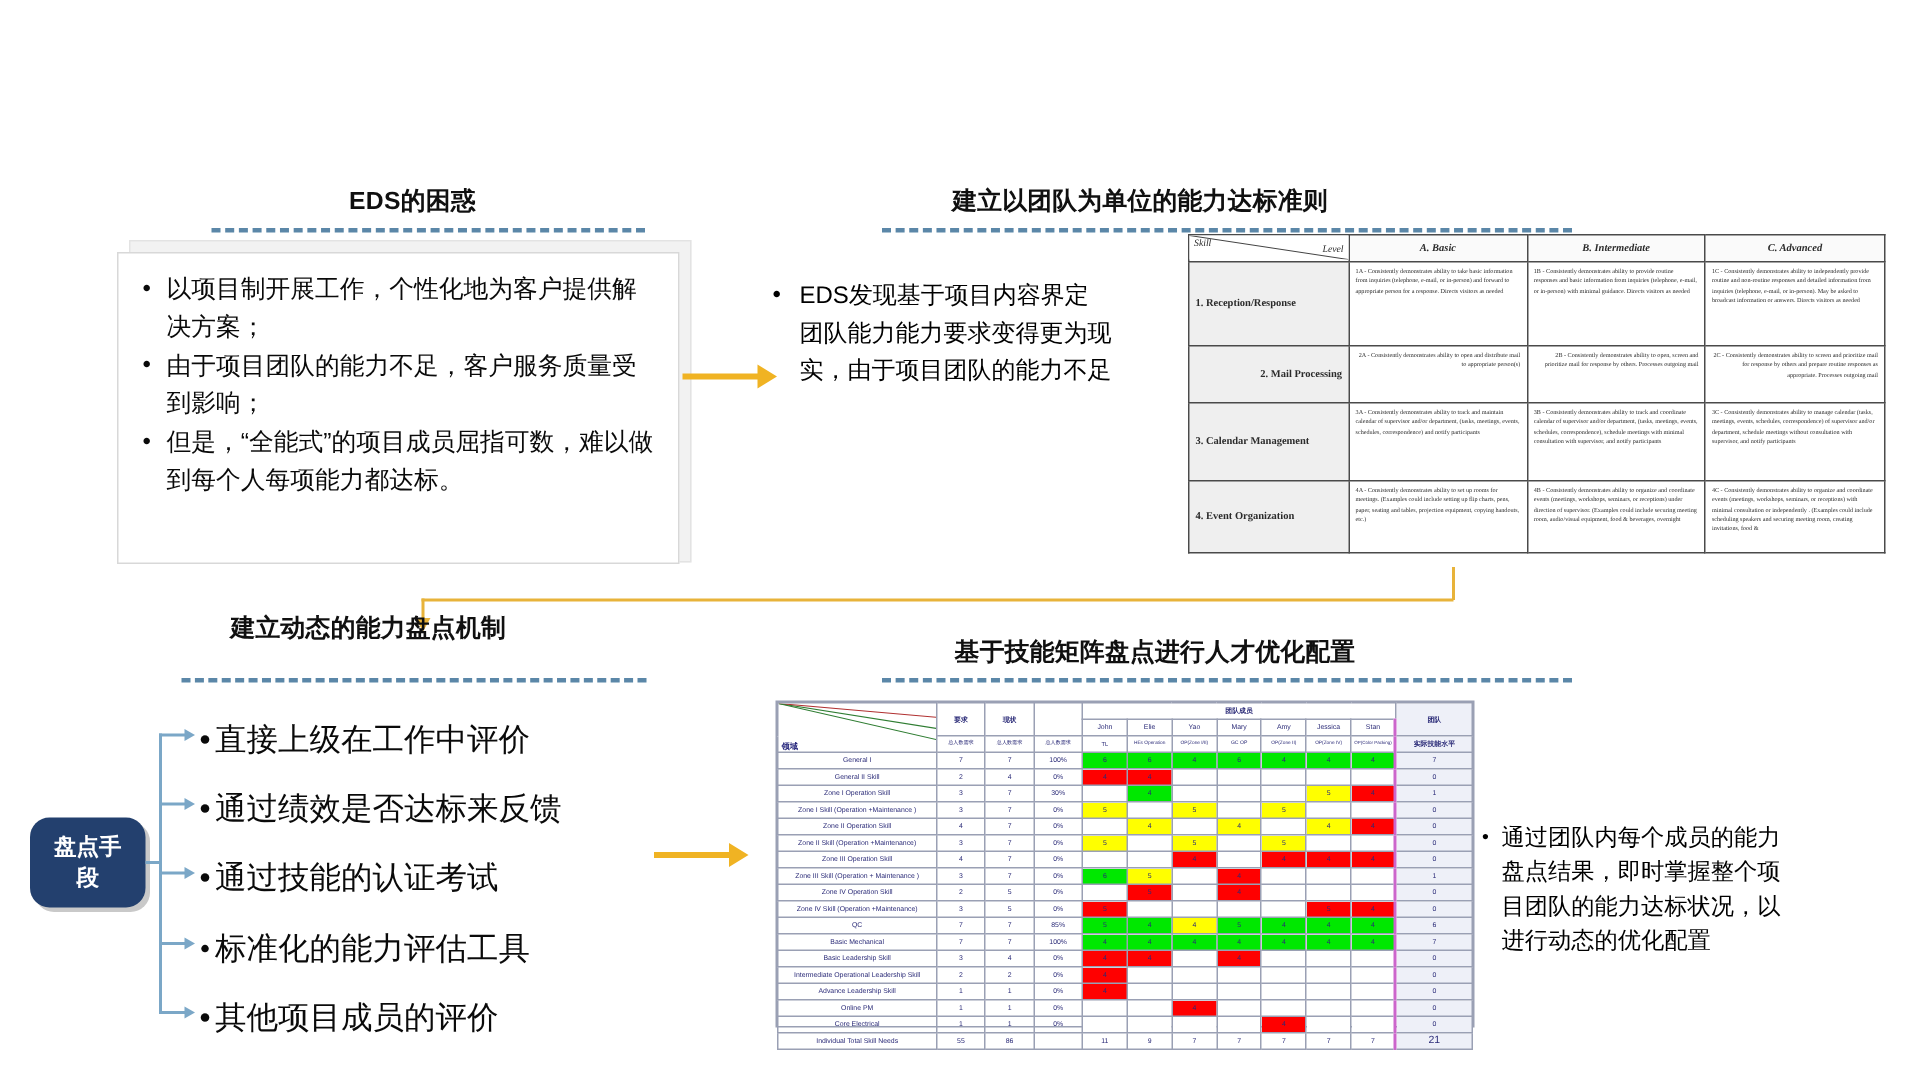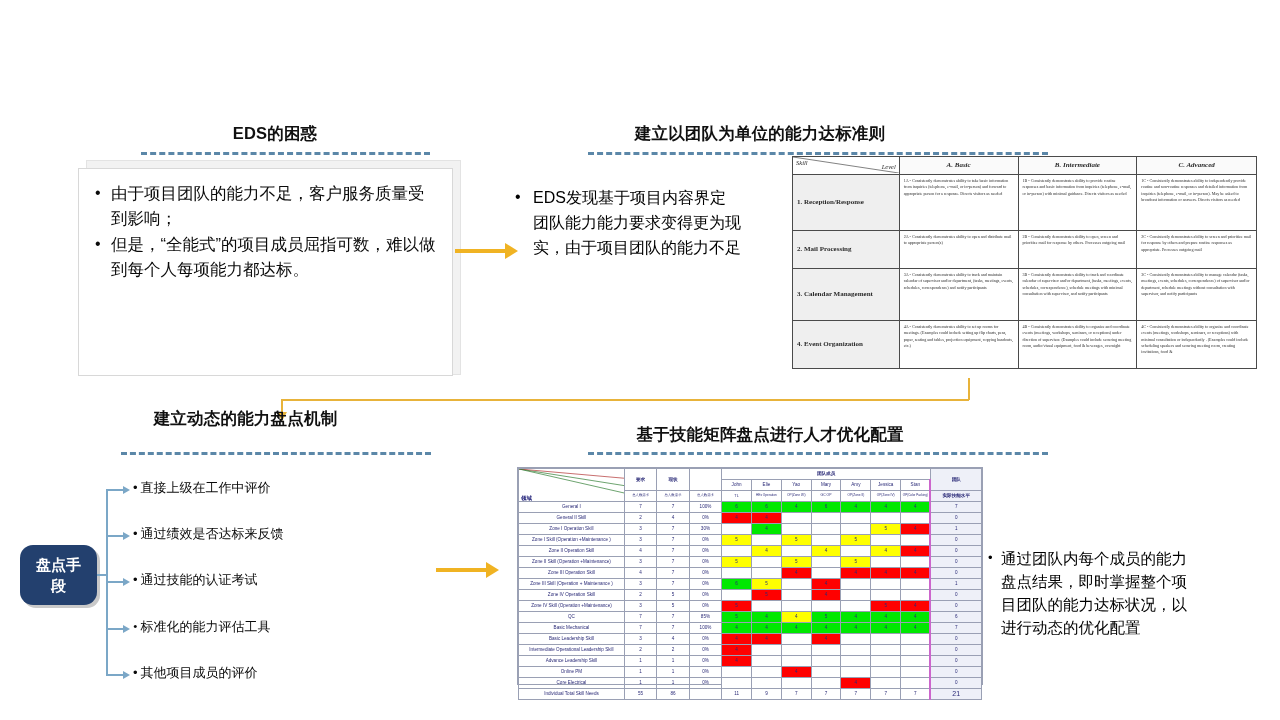--- a/index.html
+++ b/index.html
@@ -72,21 +72,21 @@
 
   
   .navy {
     background:#23406e; border-radius:13px; color:#fff; font-weight:bold;
     font-size:15px; line-height:21px; text-align:center;
     display:flex; align-items:center; justify-content:center;
     box-shadow:3px 3px 0 #c9c9c9;
   }
 
   
-  .pl-item { font-size:13px; color:#0a0a0a; white-space:nowrap; }
+  .pl-item { font-size:21px; color:#0a0a0a; white-space:nowrap; }
   .pl-item:before { content:"•"; margin-right:3px; }
   .conn { background:#7ba7c7; }
   .conn-head {
     width:0;height:0;border-top:4px solid transparent;border-bottom:4px solid transparent;
     border-left:7px solid #7ba7c7;
   }
 
   
   table.xl { border-collapse:collapse; table-layout:fixed; width:100%;
              font-family:"Liberation Sans","DejaVu Sans",sans-serif; }
@@ -113,20 +113,21 @@
 </style>
 </head>
 <body>
 
 <div class="abs sec-title" style="left:155px; top:123px; width:240px;">EDS的困惑</div>
 <div class="abs dash-rule" style="left:141px; top:152px; width:289px;"></div>
 
 <div class="abs card-shadow" style="left:86px; top:160px; width:375px; height:215px;"></div>
 <div class="abs card" style="left:78px; top:168px; width:375px; height:208px;">
   <ul class="bullets" style="margin:12px 14px 0 12px;">
+    <li>以项目制开展工作，个性化地为客户提供解决方案；</li>
     <li>由于项目团队的能力不足，客户服务质量受到影响；</li>
     <li>但是，“全能式”的项目成员屈指可数，难以做到每个人每项能力都达标。</li>
   </ul>
 </div>
 
 <div class="abs" style="left:455px; top:243px; width:65px; height:16px;">
   <div class="arrow-body abs" style="left:0; top:6px; width:52px;"></div>
   <div class="arrow-head abs" style="left:50px; top:0;"></div>
 </div>
 
@@ -157,21 +158,21 @@
       <td class="hd">A.  Basic</td>
       <td class="hd">B.  Intermediate</td>
       <td class="hd">C.  Advanced</td>
     </tr>
     <tr style="height:56px;">
       <td class="rowlbl">1. Reception/Response</td>
       <td>1A - Consistently demonstrates ability to take basic information from inquiries (telephone, e-mail, or in-person) and forward to appropriate person for a response. Directs visitors as needed</td>
       <td>1B - Consistently demonstrates ability to provide routine responses and basic information from inquiries (telephone, e-mail, or in-person) with minimal guidance. Directs visitors as needed</td>
       <td>1C - Consistently demonstrates ability to independently provide routine and non-routine responses and detailed information from inquiries (telephone, e-mail, or in-person). May be asked to broadcast information or answers. Directs visitors as needed</td>
     </tr>
-    <tr style="height:38px;">
+    <tr style="height:38px;text-align:right;">
       <td class="rowlbl">2. Mail Processing</td>
       <td>2A - Consistently demonstrates ability to open and distribute mail to appropriate person(s)</td>
       <td>2B - Consistently demonstrates ability to open, screen and prioritize mail for response by others. Processes outgoing mail</td>
       <td>2C - Consistently demonstrates ability to screen and prioritize mail for response by others and prepare routine responses as appropriate. Processes outgoing mail</td>
     </tr>
     <tr style="height:52px;">
       <td class="rowlbl">3. Calendar Management</td>
       <td>3A - Consistently demonstrates ability to track and maintain calendar of supervisor and/or department, (tasks, meetings, events, schedules, correspondence) and notify participants</td>
       <td>3B - Consistently demonstrates ability to track and coordinate calendar of supervisor and/or department, (tasks, meetings, events, schedules, correspondence), schedule meetings with minimal consultation with supervisor, and notify participants</td>
       <td>3C - Consistently demonstrates ability to manage calendar (tasks, meetings, events, schedules, correspondence) of supervisor and/or department, schedule meetings without consultation with supervisor, and notify participants</td>

